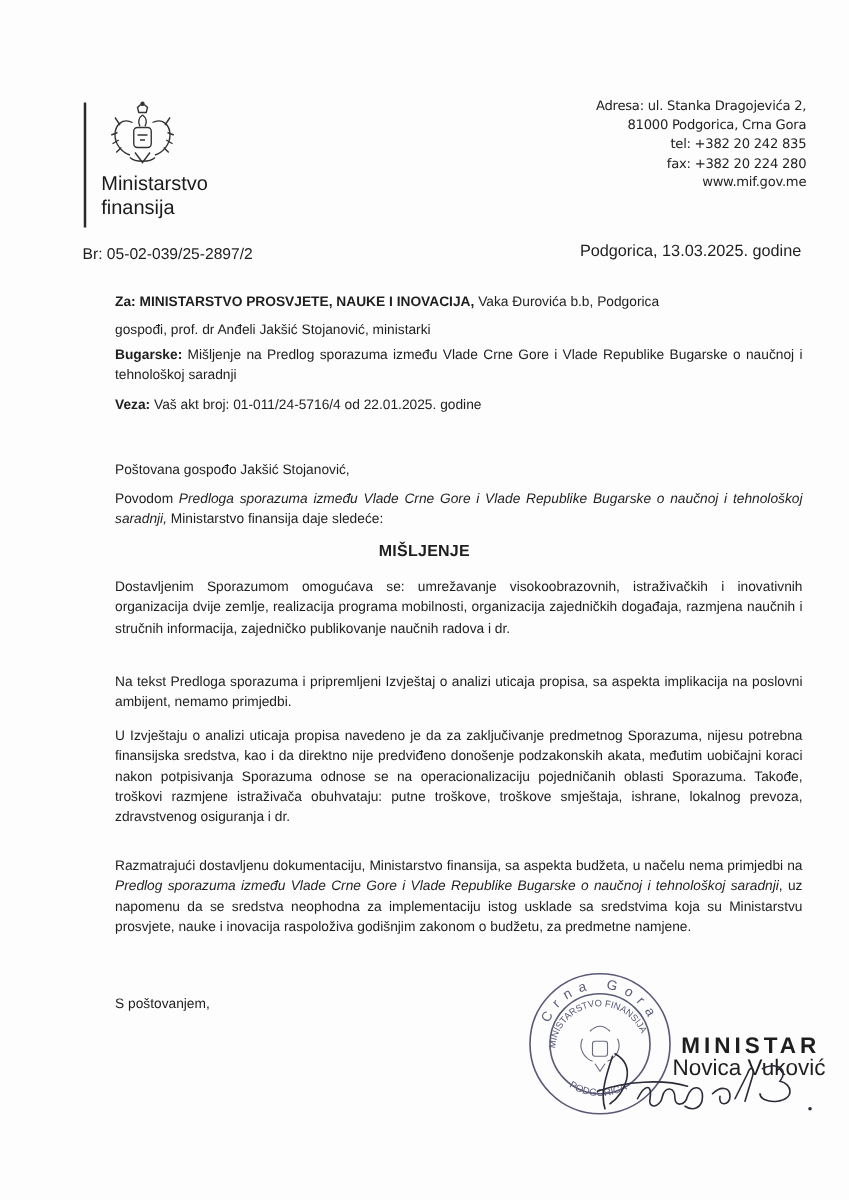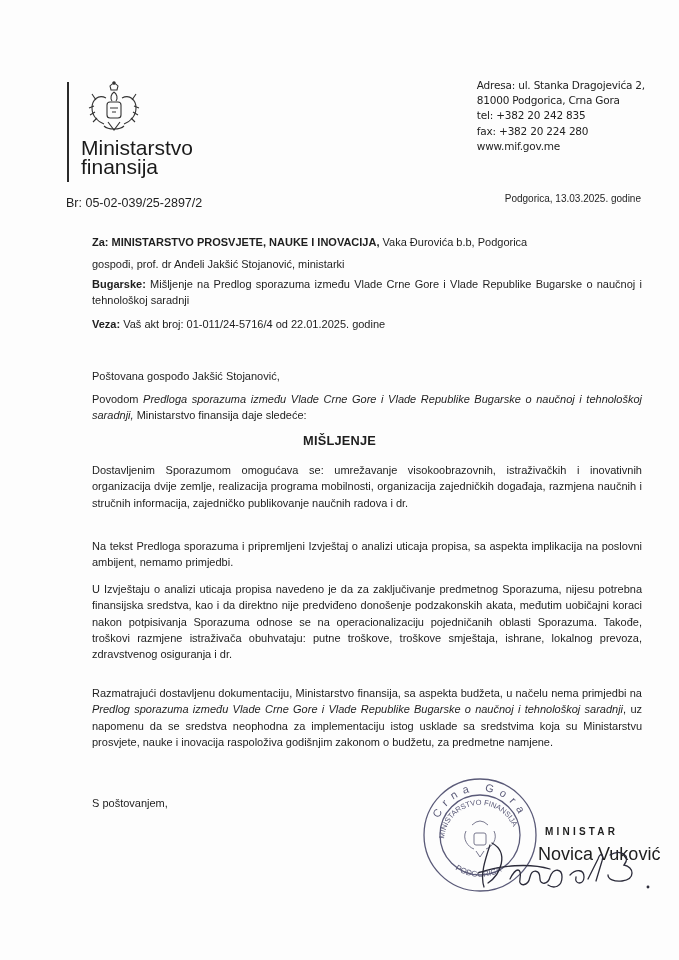--- a/index.html
+++ b/index.html
@@ -3,31 +3,31 @@
 <meta charset="utf-8">
 <style>
   html, body { margin: 0; padding: 0; }
   body {
     width: 679px; height: 960px; background: #fdfdfd; position: relative; overflow: hidden;
     font-family: "Liberation Sans", sans-serif; color: #1e1e1e;
   }
   .abs { position: absolute; }
   .vline { left: 67px; top: 82px; width: 2px; height: 100px; background: #2a2a2a; }
   .logo { left: 84px; top: 80px; width: 60px; height: 58px; }
-  .ministry { left: 81px; top: 138px; font-size: 21px; line-height: 19px; color: #1a1a1a; }
-  .address { right: 34px; top: 78px; font-size: 10.5px; line-height: 15.2px; color: #222; font-family: "DejaVu Sans", sans-serif; letter-spacing: -0.2px; }
+  .ministry { left: 81px; top: 138px; font-size: 16px; line-height: 19px; color: #1a1a1a; }
+  .address { right: 34px; top: 78px; text-align: right; font-size: 10.5px; line-height: 15.2px; color: #222; font-family: "DejaVu Sans", sans-serif; letter-spacing: -0.2px; }
   .refno { left: 66px; top: 196px; font-size: 12.5px; }
-  .place-date { right: 38px; top: 193px; font-size: 10px; }
+  .place-date { right: 38px; top: 193px; font-size: 13px; }
   .body-text { left: 48px; width: 550px; font-size: 11px; line-height: 16.3px; margin-left: 44px; }
   .just { text-align: justify; text-align-last: left; }
   .b { font-weight: bold; }
   .i { font-style: italic; }
   .heading { left: 0; width: 679px; text-align: center; top: 433px; font-size: 12.8px; font-weight: bold; letter-spacing: 0.2px; }
   .stamp { left: 420px; top: 775px; width: 120px; height: 120px; }
-  .minister-title { left: 545px; top: 826px; font-size: 10px; font-weight: bold; letter-spacing: 3.2px; }
+  .minister-title { left: 545px; top: 826px; font-size: 18px; font-weight: bold; letter-spacing: 3.2px; }
   .minister-name { left: 538px; top: 844px; font-size: 18px; }
   .signature { left: 470px; top: 835px; width: 190px; height: 60px; }
 </style>
 </head>
 <body>
 
 <div class="abs vline"></div>
 
 <svg class="abs logo" viewBox="0 0 60 58">
   <g fill="none" stroke="#333" stroke-width="1.1">

